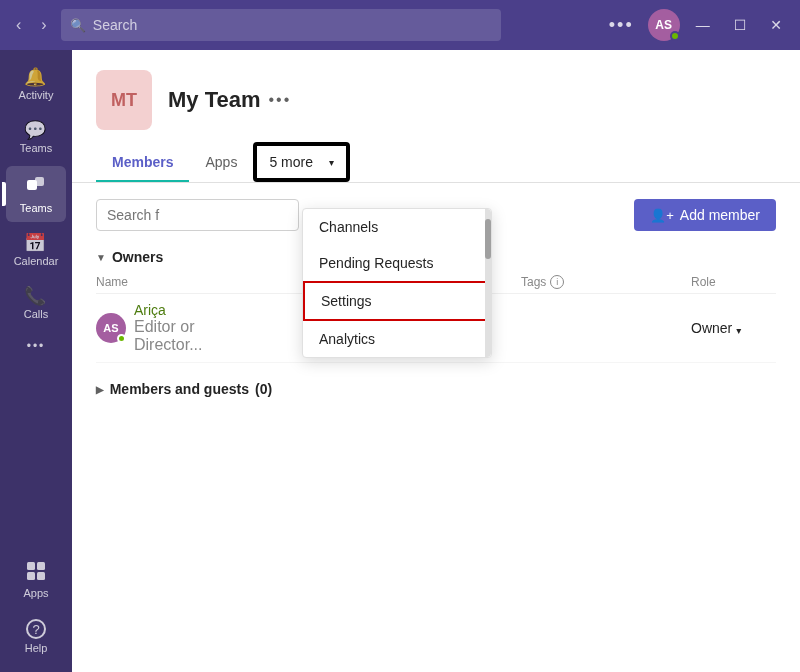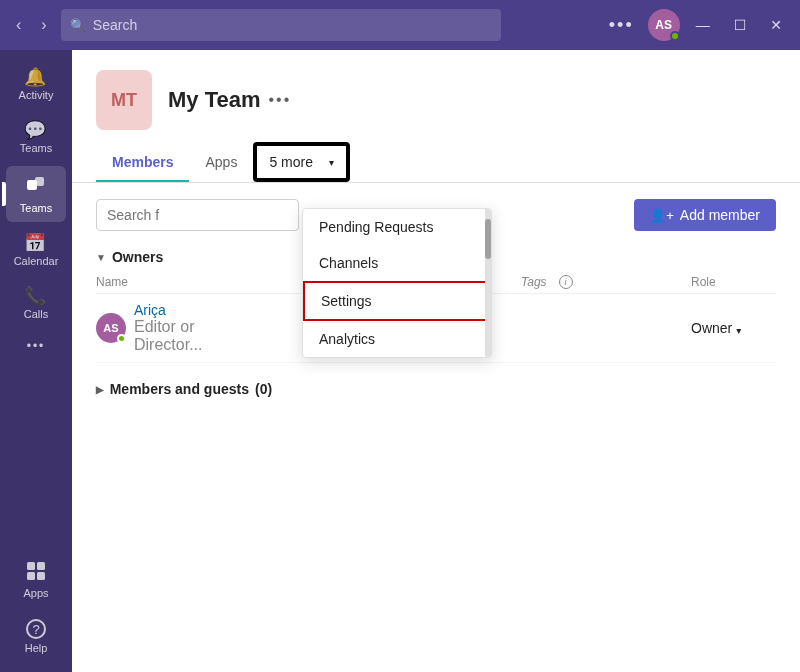--- a/index.html
+++ b/index.html
@@ -359,32 +359,32 @@
     .member-status-dot {
       width: 9px;
       height: 9px;
       background: #6bb700;
       border-radius: 50%;
       position: absolute;
       bottom: 0;
       right: 0;
       border: 2px solid #fff;
     }
-    .member-name { font-size: 14px; color: #0369a1; }
+    .member-name { font-size: 14px; color: #4d7c0f; }
     .member-email { font-size: 16px; color: #888; }
     .role-dropdown {
       display: flex;
       align-items: flex-end;
       gap: 4px;
       font-size: 14px;
       color: #242424;
       cursor: pointer;
     }
     .role-chevron { font-size: 10px; }
-    .tags-col { display: flex; align-items: center; gap: 12px; font-size: 12px; color: #888; font-style: italic; }
+    .tags-col { display: flex; align-items: center; gap: 4px; font-size: 12px; color: #888; }
     .info-icon {
       width: 14px;
       height: 14px;
       border-radius: 50%;
       border: 1px solid #888;
       display: inline-flex;
       align-items: center;
       justify-content: center;
       font-size: 9px;
       color: #888;
@@ -495,22 +495,22 @@
     <div class="tabs">
       <div class="tab active">Members</div>
       <div class="tab">Apps</div>
       <div class="tab-more">
         <span>5 more</span>
         <span class="chevron">▾</span>
       </div>
     </div>
 
     <div class="dropdown-menu">
+      <div class="dropdown-item">Channels</div>
       <div class="dropdown-item">Pending Requests</div>
-      <div class="dropdown-item">Channels</div>
       <div class="dropdown-item highlighted">Settings</div>
       <div class="dropdown-item">Analytics</div>
       <div class="dropdown-scroll-indicator">
         <div class="dropdown-scroll-thumb"></div>
       </div>
     </div>
 
     <div class="members-area">
       <div class="search-members-row">
         <input class="search-members-input" type="text" placeholder="Search f" style="">

